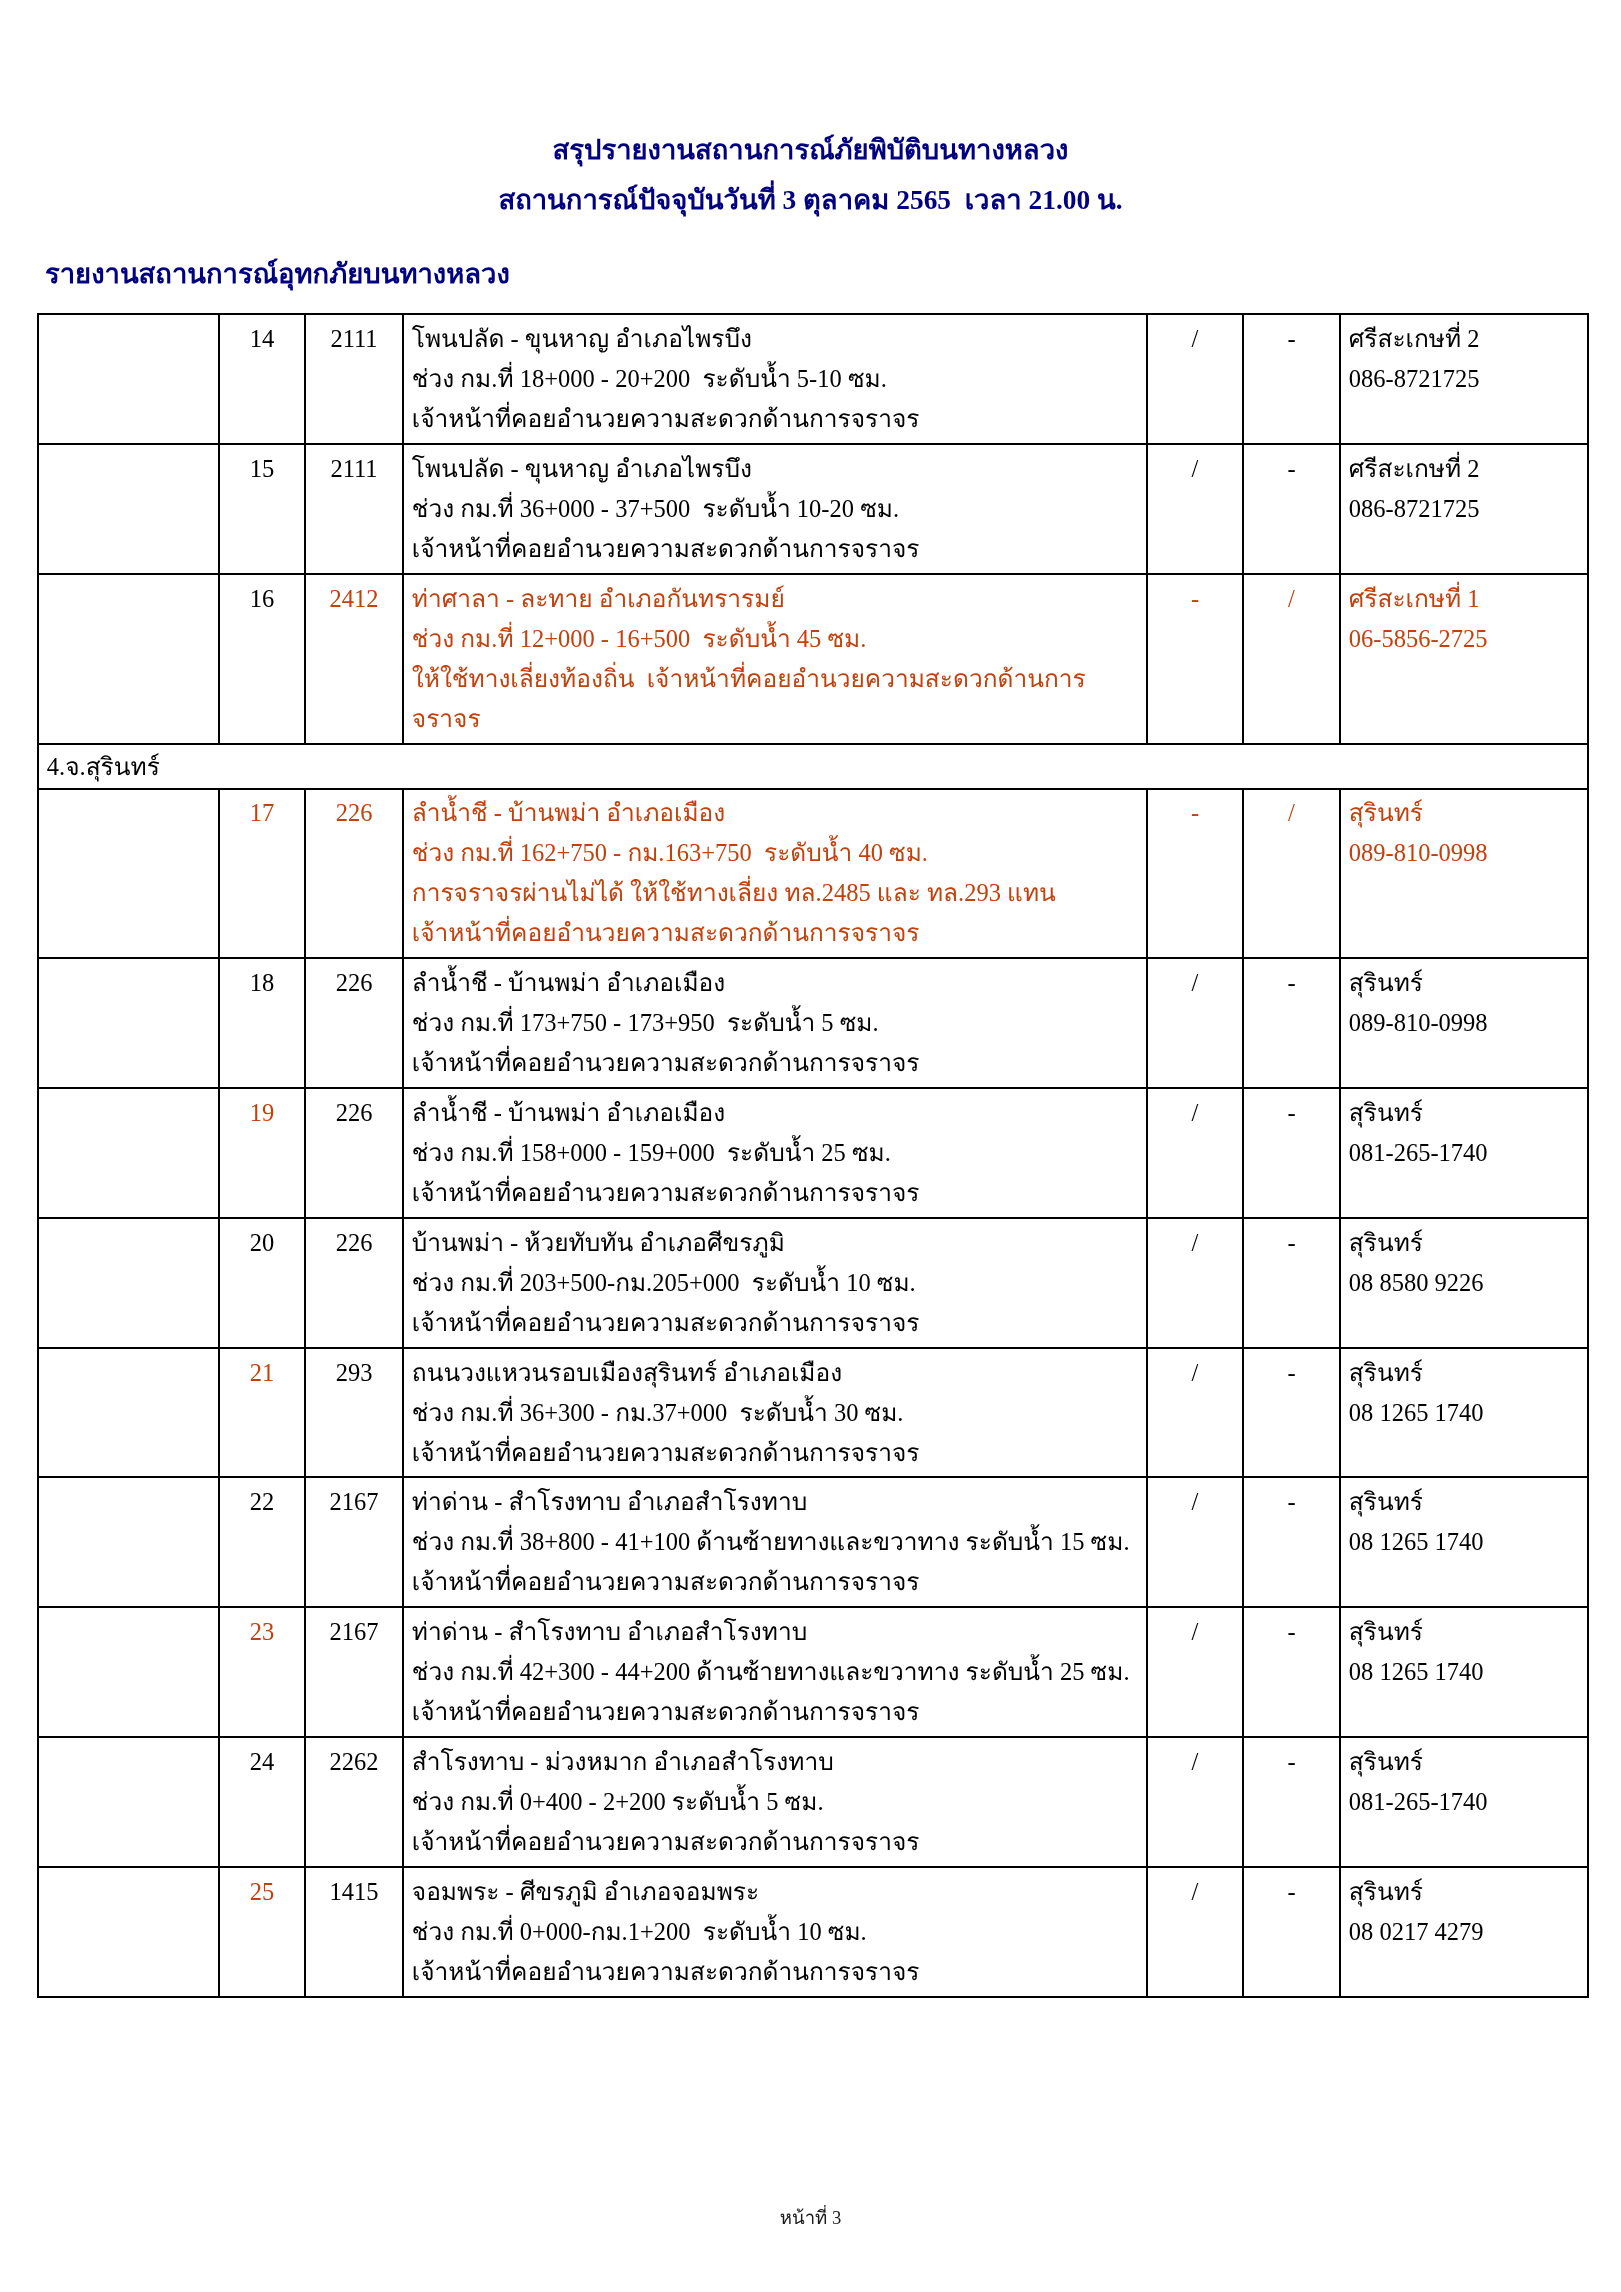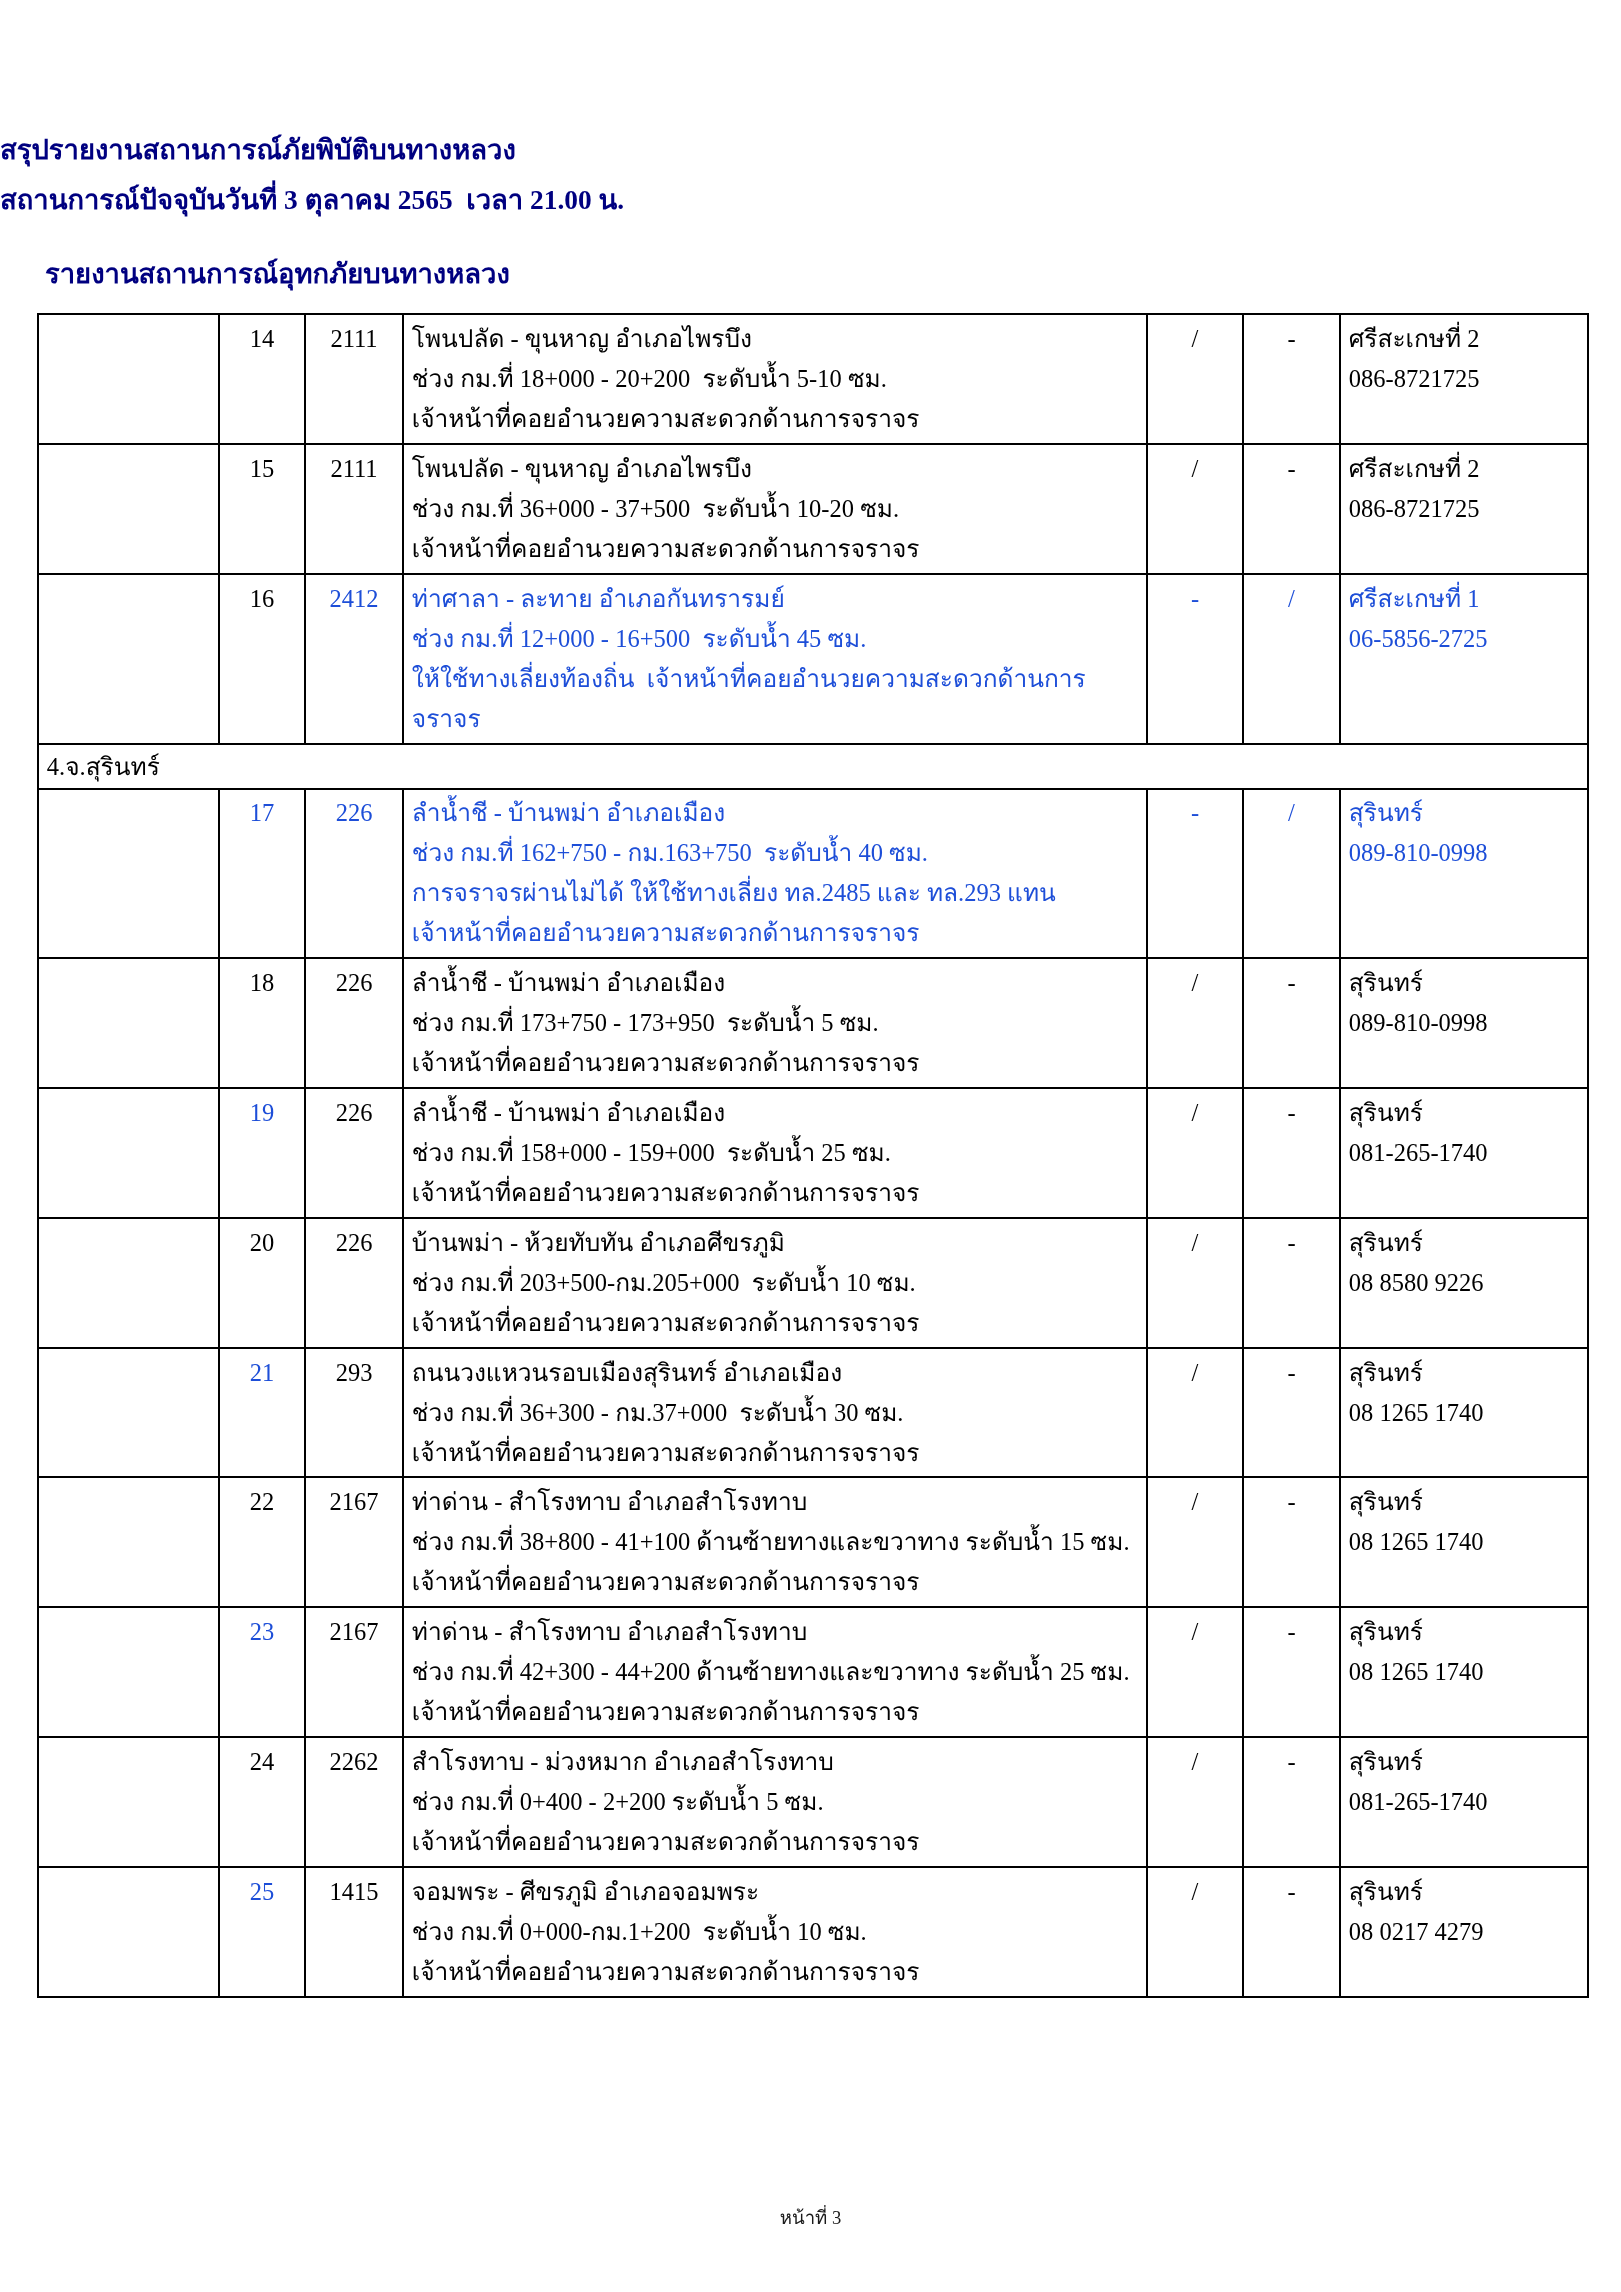--- a/index.html
+++ b/index.html
@@ -4,21 +4,21 @@
 <style>
   html,body{margin:0;padding:0;background:#ffffff;}
   body{
     width:1621px;height:2293px;position:relative;
     font-family:"Liberation Serif","DejaVu Serif",serif;
     color:#000000;
   }
   .page{position:relative;width:1621px;height:2293px;overflow:hidden;}
 
   
-  .doc-header{padding-top:125px;}
+  .doc-header{padding-top:125px;text-align:center;}
   .doc-header .hline{
     font-size:27.4px;font-weight:bold;color:#000080;line-height:50px;
     white-space:pre-wrap;
   }
 
   
   .intro{margin:25.5px 0 0 45px;}
   .intro .iline{
     font-size:27.4px;font-weight:bold;color:#000080;line-height:47px;
     white-space:pre-wrap;
@@ -36,21 +36,21 @@
   }
   td.c-spacer{padding:0;}
   td.c-no,td.c-route,td.c-pass,td.c-block{text-align:center;}
   td.c-desc div{white-space:pre-wrap;}
   td.c-contact div{white-space:pre-wrap;}
   tr.section-row td{
     padding:2px 7.8px;height:39px;line-height:39px;font-size:24.5px;
     border:2px solid #000000;
     margin-left:16px;
   }
-  .red-text{color:#1d4ed8;}
+  .red-text{color:#c2410c;}
 
   
   .footer{
     position:absolute;left:0;top:2203px;width:100%;
     text-align:center;font-size:18.6px;color:#1a1a1a;
   }
 </style>
 </head>
 <body>
 

